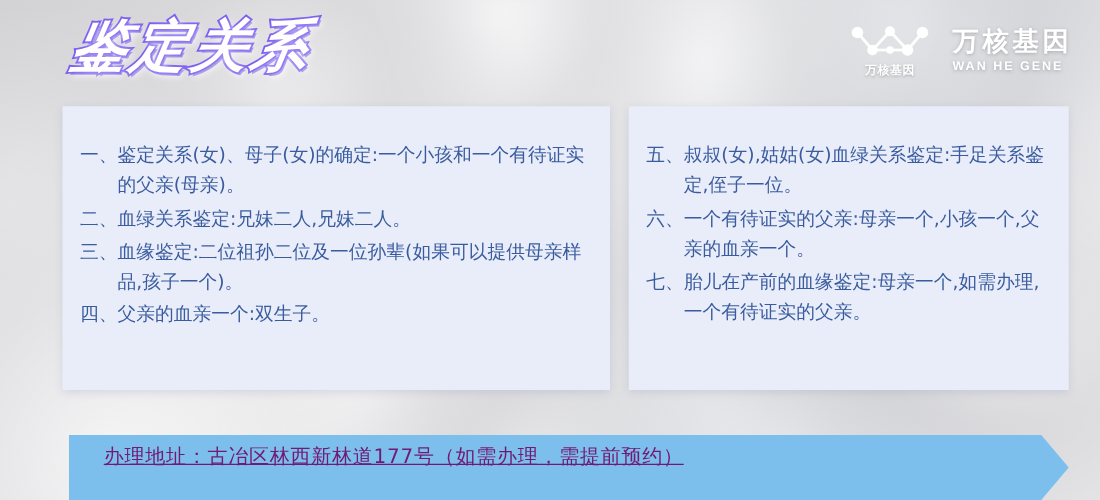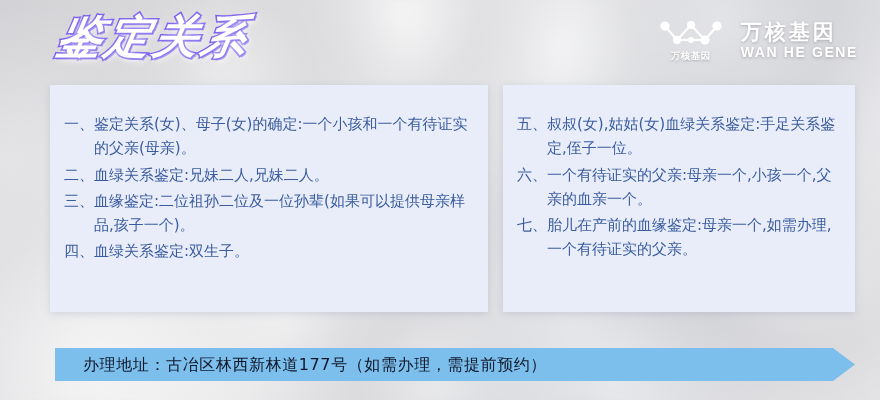--- a/index.html
+++ b/index.html
@@ -102,21 +102,21 @@
   }
   #brand-cn {
     font-size: 21px;
     font-weight: 700;
     color: #ffffff;
     letter-spacing: 3px;
     line-height: 1.15;
     text-shadow: 0 1px 3px rgba(120,120,125,0.5);
   }
   #brand-en {
-    font-size: 14px;
+    font-size: 10px;
     font-weight: 700;
     color: #ffffff;
     letter-spacing: 1.6px;
     line-height: 1.1;
     text-shadow: 0 1px 3px rgba(120,120,125,0.5);
   }
 
   
   .panel {
     position: absolute;
@@ -151,33 +151,34 @@
   .item-text {
     flex: 1 1 auto;
   }
 
   
   #address-bar {
     position: absolute;
     left: 55px;
     top: 348px;
     width: 800px;
-    height: 33px;
+    height: 52px;
     background: #7dbfec;
-    color: #0f172a;
+    color: #701a75;
     font-size: 16px;
     line-height: 34px;
     letter-spacing: 0.6px;
     padding-left: 28px;
     box-sizing: border-box;
     white-space: nowrap;
     font-family: "DejaVu Sans", "Liberation Sans", sans-serif;
     -webkit-clip-path: polygon(0 0, calc(100% - 22px) 0, 100% 50%, calc(100% - 22px) 100%, 0 100%);
     clip-path: polygon(0 0, calc(100% - 22px) 0, 100% 50%, calc(100% - 22px) 100%, 0 100%);
     box-shadow: 0 2px 6px rgba(110,140,170,0.25);
+    text-decoration: underline;
   }
 </style>
 </head>
 <body>
 
 <div id="poster">
 
   <div id="bg-base"></div>
   <div id="bg-shade"></div>
 
@@ -222,21 +223,21 @@
       <li class="item">
         <span class="item-num">二、</span>
         <span class="item-text">血绿关系鉴定:兄妹二人,兄妹二人。</span>
       </li>
       <li class="item">
         <span class="item-num">三、</span>
         <span class="item-text">血缘鉴定:二位祖孙二位及一位孙辈(如果可以提供母亲样品,孩子一个)。</span>
       </li>
       <li class="item">
         <span class="item-num">四、</span>
-        <span class="item-text">血绿关系鉴定:双生子。</span>
+        <span class="item-text">父亲的血亲一个:双生子。</span>
       </li>
     </ul>
   </div>
 
   <div class="panel" id="panel-right">
     <ul class="item-list">
       <li class="item">
         <span class="item-num">五、</span>
         <span class="item-text">叔叔(女),姑姑(女)血绿关系鉴定:手足关系鉴定,侄子一位。</span>
       </li>

